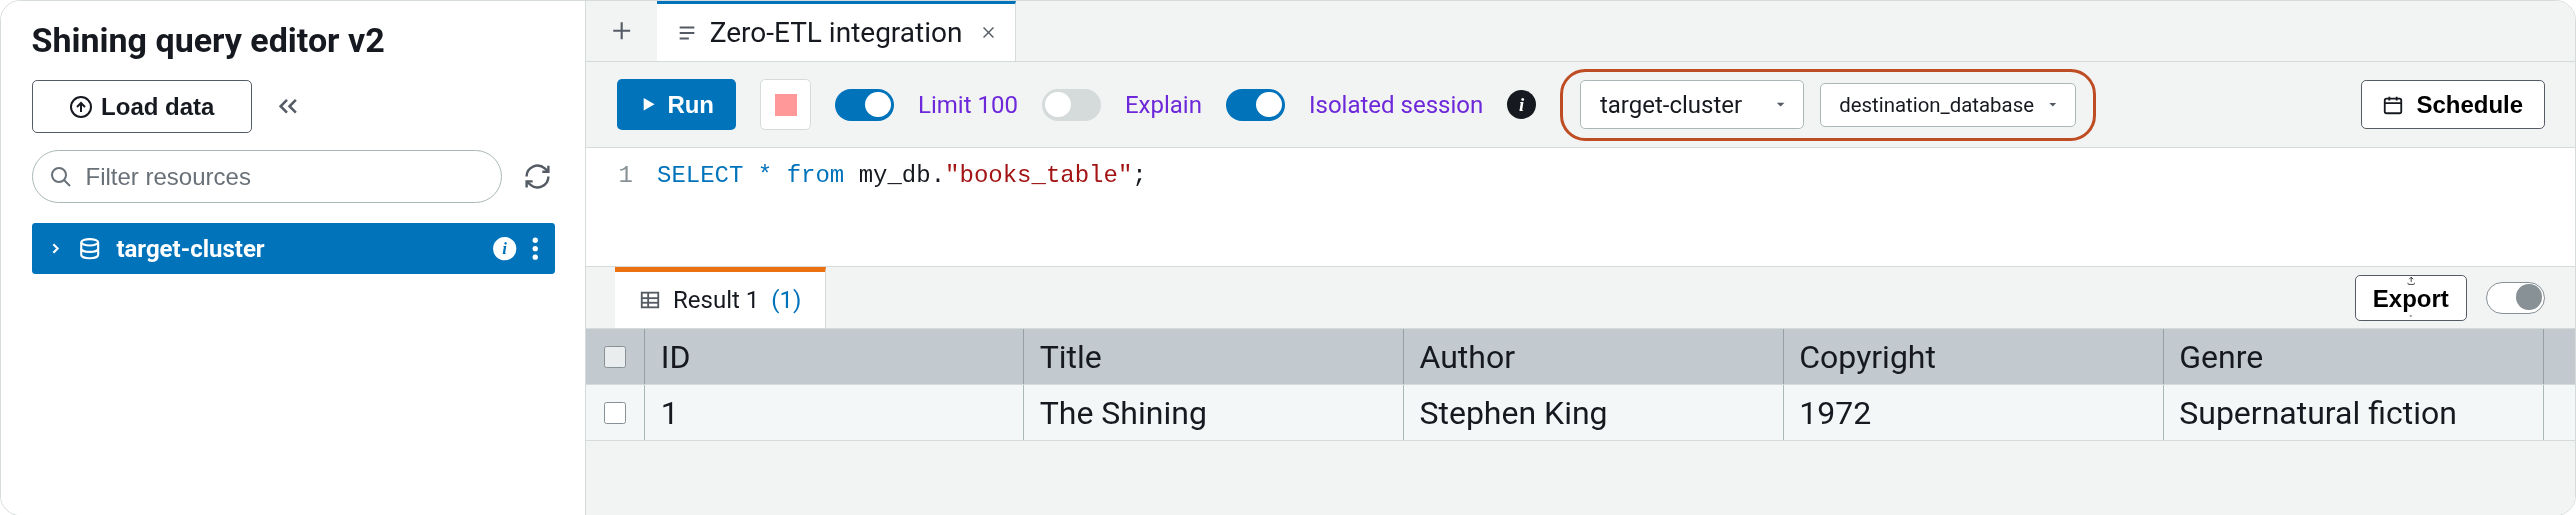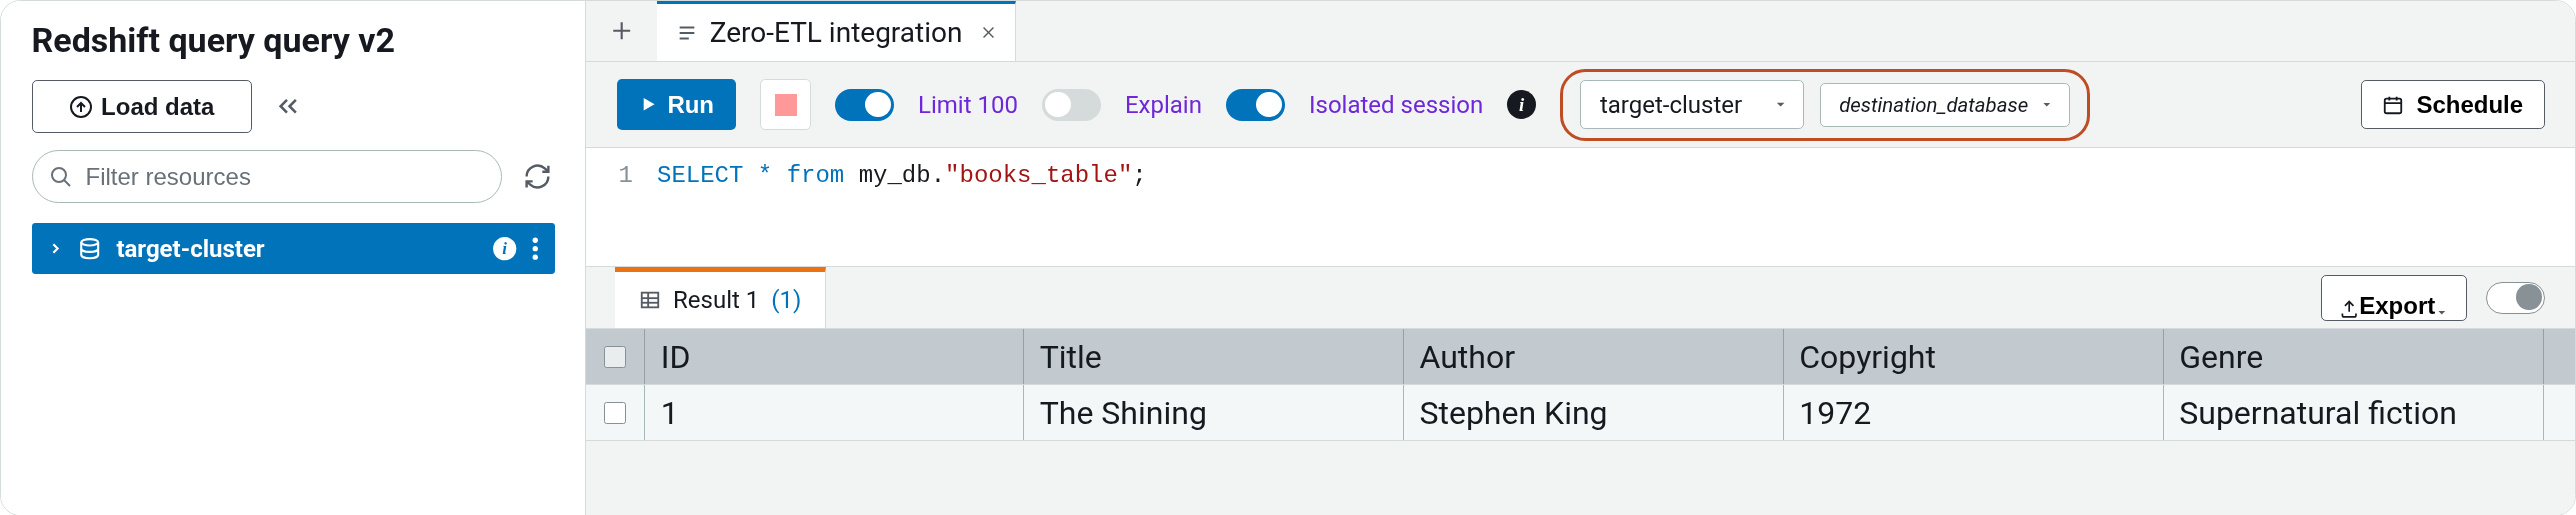--- a/index.html
+++ b/index.html
@@ -40,61 +40,61 @@
   .toggle { width: 59px; height: 32px; border-radius: 16px; position: relative; cursor: pointer; flex: 0 0 auto; }
   .toggle.on { background: #0073bb; }
   .toggle.off { background: #d5dbdb; }
   .toggle .knob { position: absolute; top: 3.4px; width: 25.4px; height: 25.4px; border-radius: 50%; background: #fff; }
   .toggle.on .knob { right: 3.4px; }
   .toggle.off .knob { left: 3.4px; }
   .tlabel { font-size: 24px; color: #6d28d9; }
   .info-dot { width: 29px; height: 29px; border-radius: 50%; background: #16191f; color: #fff; display: inline-flex; align-items: center; justify-content: center; font-style: italic; font-family: serif; font-size: 18.7px; font-weight: bold; }
   .highlight-group { display: flex; align-items: center; gap: 15.3px; border: 3.4px solid #bf4d24; border-radius: 25.4px; padding: 8.5px 17px 8.5px 17px; }
   .dd { display: inline-flex; align-items: center; gap: 30.5px; background: #fff; border: 1.7px solid #aab7b8; border-radius: 5.1px; height: 49px; padding: 0 15.3px 0 18.7px; font-size: 24px; cursor: pointer; }
-  .dd.sm { font-size: 20.4px; height: 44px; gap: 12px; font-style: italic; }
+  .dd.sm { font-size: 20.4px; height: 44px; gap: 12px; }
   .dd .caret { color: #545b64; }
   .toolbar-spacer { flex: 1; }
   .schedule-btn { display: inline-flex; align-items: center; gap: 12px; background: #fff; border: 1.7px solid #545b64; border-radius: 5.1px; height: 49px; padding: 0 20.4px; font-size: 24px; font-weight: 700; cursor: pointer; }
   
   .editor { background: #fff; border-top: 1.7px solid #d5dbdb; padding: 13.6px 0 34px 0; flex: 0 0 auto; min-height: 119px; }
   .editor-line { display: flex; align-items: baseline; font-family: Menlo, Consolas, "Courier New", monospace; font-size: 24px; }
   .gutter { width: 71px; text-align: right; color: #879196; padding-right: 24px; }
   .code { white-space: pre; }
   .kw { color: #0073bb; }
   .op { color: #0073bb; }
   .str { color: #a31515; }
   
   .results { flex: 1; display: flex; flex-direction: column; background: #f2f3f3; border-top: 1.7px solid #d5dbdb; }
   .results-tabs { height: 61px; display: flex; align-items: stretch; justify-content: space-between; padding-right: 30.5px; }
   .results-tabs-left { display: flex; align-items: stretch; }
   .rtab { display: flex; align-items: center; gap: 12px; padding: 12px 24px; background: #fff; border-top: 5.1px solid #ec7211; border-right: 1.7px solid #d5dbdb; font-size: 24px; cursor: pointer; margin-left: 29px; }
   .rtab .rcount { color: #0073bb; }
   .rtab .rtab-ico { color: #545b64; }
   .results-tabs-right { display: flex; align-items: center; gap: 18.7px; }
-  .export-btn { display: inline-flex; align-items: flex-end; gap: 0; background: #fff; border: 1.7px solid #545b64; border-radius: 5.1px; height: 46px; padding: 0 17px; font-size: 24px; font-weight: 700; cursor: pointer; }
+  .export-btn { display: inline-flex; align-items: center; gap: 0; background: #fff; border: 1.7px solid #545b64; border-radius: 5.1px; height: 46px; padding: 0 17px; font-size: 24px; font-weight: 700; cursor: pointer; flex-direction: column; }
   .panel-toggle { width: 59px; height: 32px; border-radius: 16px; border: 1.7px solid #879196; background: #fff; position: relative; cursor: pointer; }
   .panel-toggle .knob { position: absolute; top: 1.7px; right: 1.7px; width: 25.4px; height: 25.4px; border-radius: 50%; background: #879196; }
   .grid { background: #fff; border-top: 1.7px solid #d5dbdb; }
   .grid table { width: 100%; border-collapse: collapse; }
   .grid th, .grid td { text-align: left; padding: 8.5px 15.3px; font-size: 32px; border-right: 1.7px solid #aab7b8; border-bottom: 1.7px solid #d5dbdb; height: 47px; }
   .grid th { background: #c3cacf; font-weight: 400; color: #16191f; border-right: 1.7px solid #95a0a8; }
   .grid td { background: #f4f7f7; }
   .grid .sel-col { width: 59px; text-align: center; }
   .grid .chk { width: 22px; height: 22px; border: 1.7px solid #879196; border-radius: 2.5px; display: inline-block; background: #fff; }
   .grid th.sel-col .chk { background: #eaeded; }
   .grid .last-col { border-right: none; }
   svg { display: block; }
 </style>
 </head>
 <body>
 
 <div class="app">
 
   <aside class="sidebar">
-    <div class="sidebar-title">Redshift query query v2</div>
+    <div class="sidebar-title">Shining query editor v2</div>
 
     <div class="sidebar-toolbar">
       <button class="btn loaddata">
         <span class="ico">
           <svg width="24" height="24" viewBox="0 0 24 24" fill="none" stroke="#16191f" stroke-width="2">
               <circle cx="12" cy="12" r="10"></circle>
               <path d="M12 17V8"></path>
               <path d="M8 12l4-4 4 4"></path>
             </svg>
         </span>

